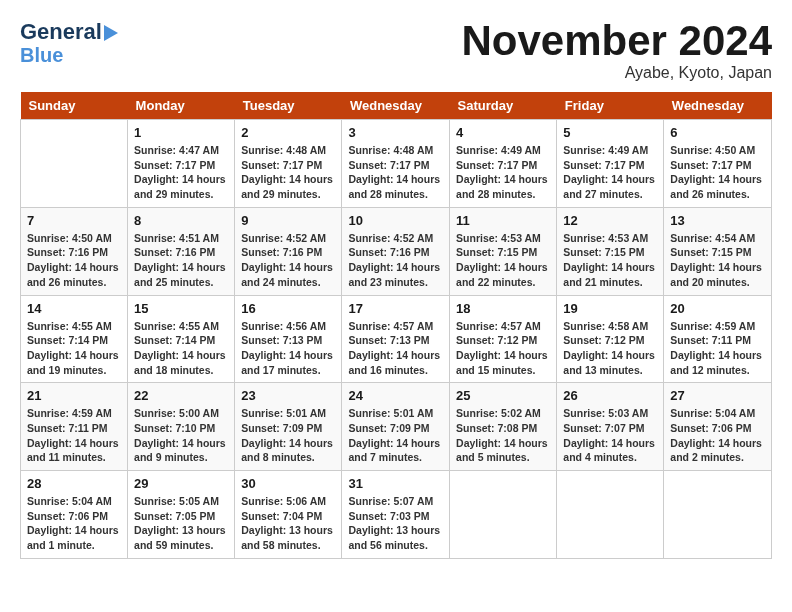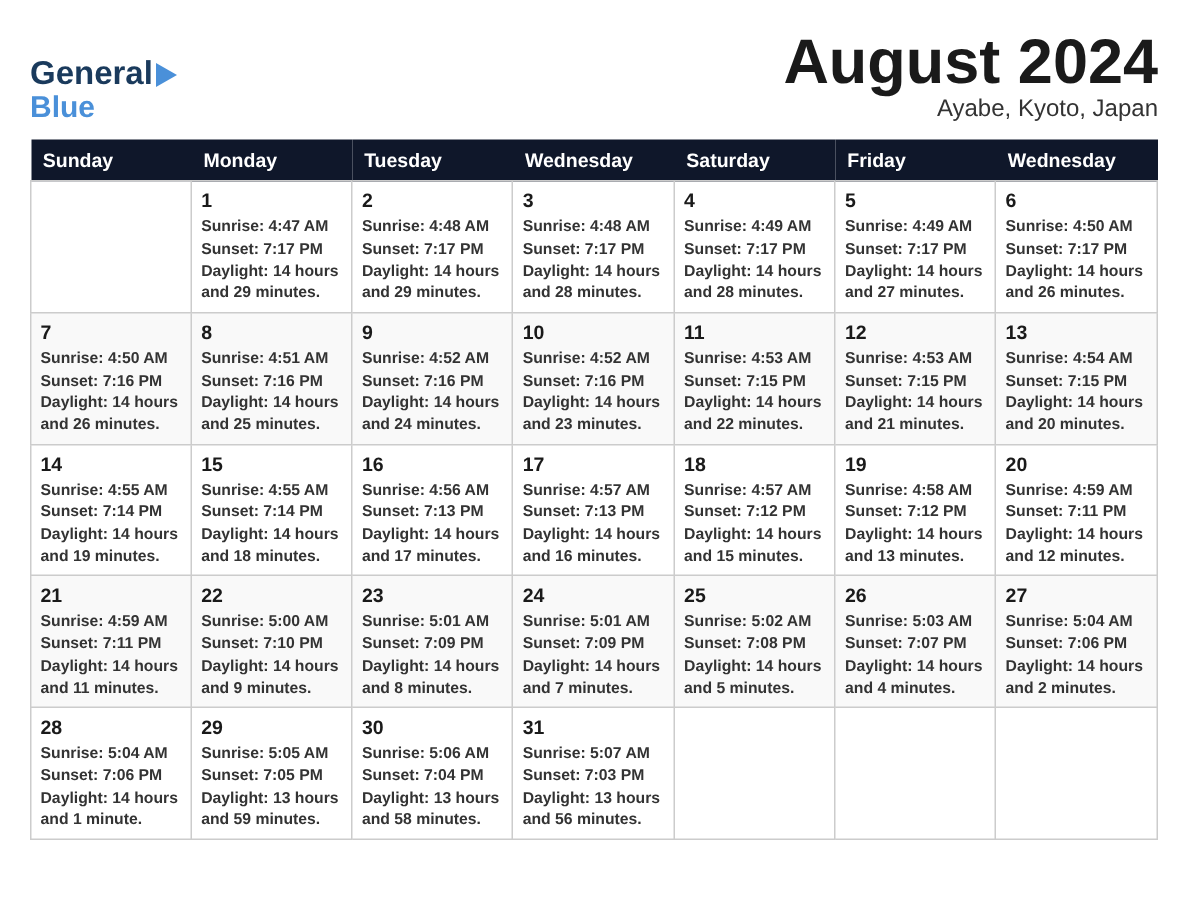--- a/index.html
+++ b/index.html
@@ -13,21 +13,20 @@
     .header {
       display: flex;
       justify-content: space-between;
       align-items: flex-start;
       margin-bottom: 10px;
     }
     .logo {
       display: flex;
       flex-direction: column;
       align-items: flex-start;
-      margin-top: 17px;
     }
     .logo-text {
       font-size: 22px;
       font-weight: bold;
       color: #1a3a5c;
       line-height: 1.1;
     }
     .logo-text span {
       color: #4a90d9;
     }
@@ -54,21 +53,21 @@
       font-size: 16px;
       color: #333;
       margin-top: 2px;
     }
     table {
       width: 100%;
       border-collapse: collapse;
       font-size: 11px;
     }
     thead tr th {
-      background-color: #0f172a;
+      background-color: #c2410c;
       color: #fff;
       text-align: left;
       padding: 6px 8px;
       font-size: 13px;
       font-weight: bold;
     }
     tbody tr td {
       border: 1px solid #ccc;
       vertical-align: top;
       padding: 5px 6px;
@@ -101,21 +100,21 @@
 <div class="header">
   <div class="logo">
     <div style="display:flex;align-items:center;">
       <span class="logo-text">
         <span style="color:#1a3a5c;">General</span><span class="logo-arrow"></span>
       </span>
     </div>
     <span class="logo-text" style="color:#4a90d9;font-size:20px;">Blue</span>
   </div>
   <div class="title-area">
-    <div class="month-title">August 2024</div>
+    <div class="month-title">November 2024</div>
     <div class="location">Ayabe, Kyoto, Japan</div>
   </div>
 </div>
 
 <table>
   <thead>
     <tr id="weekday-header">
     <th>Sunday</th>
         <th>Monday</th>
         <th>Tuesday</th>

